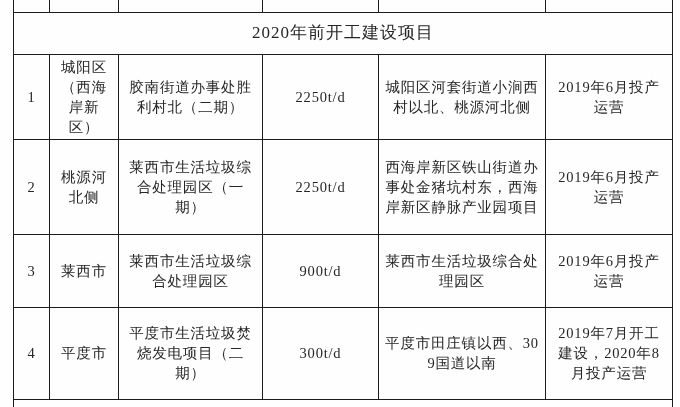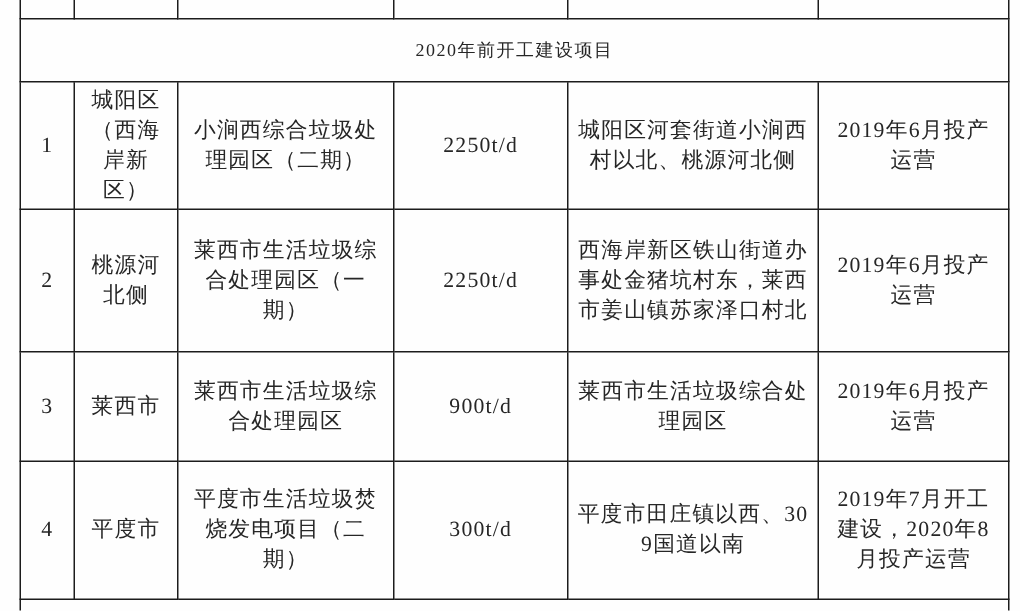--- a/index.html
+++ b/index.html
@@ -49,21 +49,21 @@
   tr.partial-top td {
     border-top: none;
     padding: 0;
   }
   
   tr.partial-bottom td {
     border-bottom: none;
     padding: 0;
   }
   tr.section-header-row td {
-    font-size: 12px;
+    font-size: 17px;
     letter-spacing: 1px;
   }
   td.project-cell { padding: 2px 10px; }
   td.location-cell { padding: 2px 12px; margin-top: 44px; }
   td.schedule-cell { padding: 2px 12px; }
   td.district-cell { padding: 2px 5px; }
 </style>
 </head>
 <body>
 
@@ -85,31 +85,31 @@
         <td></td>
         <td></td>
         <td></td>
       </tr>
       <tr class="section-header-row" style="height:42px">
         <td colspan="6">2020年前开工建设项目</td>
       </tr>
       <tr style="height:80px">
         <td>1</td>
         <td class="district-cell">城阳区（西海岸新区）</td>
-        <td class="project-cell">小涧西综合垃圾处理园区（二期）</td>
+        <td class="project-cell">胶南街道办事处胜利村北（二期）</td>
         <td>2250t/d</td>
         <td class="location-cell">城阳区河套街道小涧西村以北、桃源河北侧</td>
         <td class="schedule-cell">2019年6月投产运营</td>
       </tr>
       <tr style="height:95px">
         <td>2</td>
         <td class="district-cell">桃源河北侧</td>
         <td class="project-cell">莱西市生活垃圾综合处理园区（一期）</td>
         <td>2250t/d</td>
-        <td class="location-cell">西海岸新区铁山街道办事处金猪坑村东，莱西市姜山镇苏家泽口村北</td>
+        <td class="location-cell">西海岸新区铁山街道办事处金猪坑村东，西海岸新区静脉产业园项目</td>
         <td class="schedule-cell">2019年6月投产运营</td>
       </tr>
       <tr style="height:73px">
         <td>3</td>
         <td class="district-cell">莱西市</td>
         <td class="project-cell">莱西市生活垃圾综合处理园区</td>
         <td>900t/d</td>
         <td class="location-cell">莱西市生活垃圾综合处理园区</td>
         <td class="schedule-cell">2019年6月投产运营</td>
       </tr>

